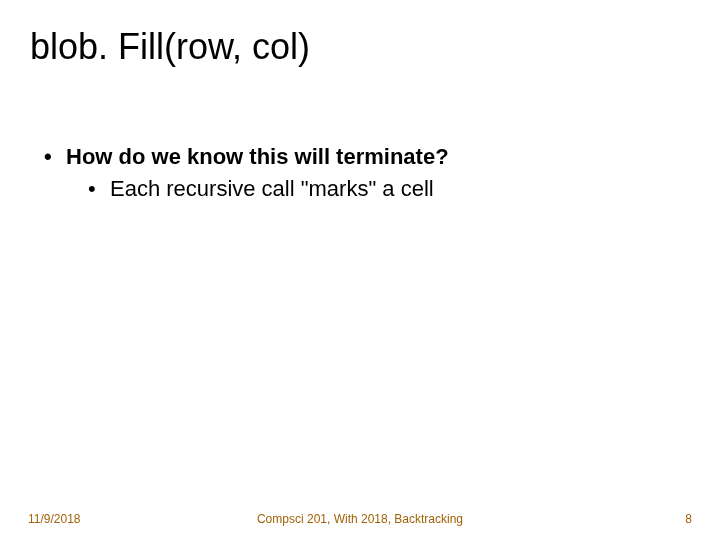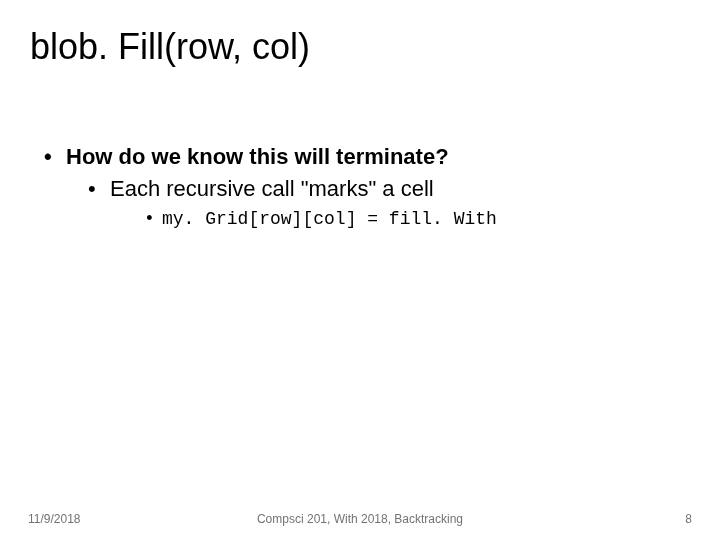--- a/index.html
+++ b/index.html
@@ -94,21 +94,21 @@
   .footer {
     position: absolute;
     bottom: 14px;
     left: 0;
     width: 100%;
     padding: 0 28px;
     display: flex;
     justify-content: space-between;
     align-items: baseline;
     font-size: 12px;
-    color: #737373;
+    color: #a16207;
     margin-top: 20px;
   }
   .footer .center {
     position: absolute;
     left: 50%;
     transform: translateX(-50%);
   }
 </style>
 </head>
 <body>
@@ -119,23 +119,20 @@
   <div class="content">
 
     <div class="gap"></div>
 
     <ul class="level1">
       <li class="bold">
         <span>How do we know this will terminate?</span>
         <ul class="level2">
           <li>
             <span>Each recursive call "marks" a cell</span>
-            <ul class="level3">
-              <li class="mono">my. Grid[row][col] = fill. With</li>
-            </ul>
           </li>
         </ul>
       </li>
     </ul>
   </div>
 
   <div class="footer">
     <span>11/9/2018</span>
     <span class="center">Compsci 201, With 2018, Backtracking</span>
     <span>8</span>

